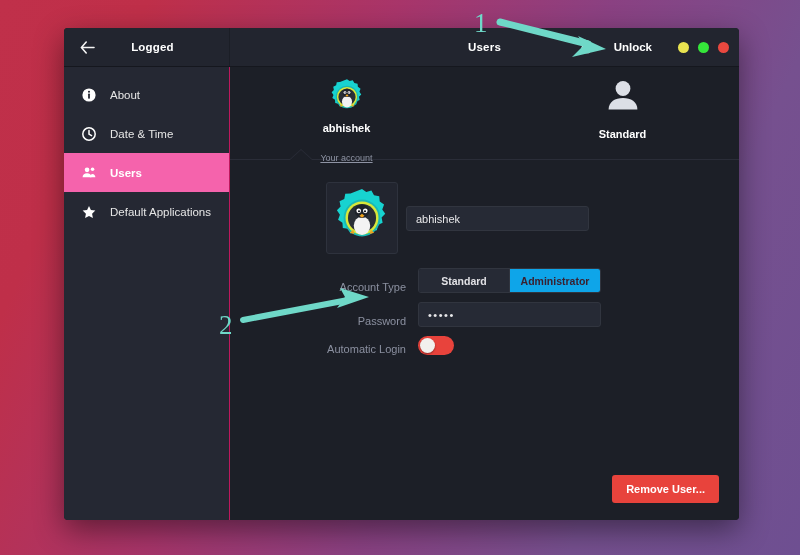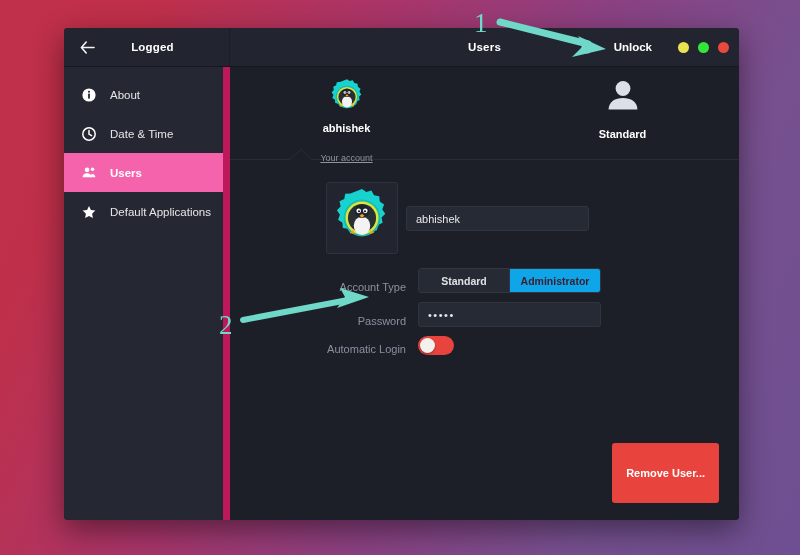--- a/index.html
+++ b/index.html
@@ -113,21 +113,21 @@
   .dot.red    { background: #e9483f; }
 
   
   .wbody { flex: 1; display: flex; min-height: 0; }
 
   
   .sidebar {
     width: 166px;
     min-width: 166px;
     background: #252833;
-    border-right: 7px solid #be185d;
+    border-right: 1px solid #be185d;
     padding-top: 8px;
   }
   .side-item {
     display: flex;
     align-items: center;
     gap: 14px;
     height: 39px;
     padding: 0 0 0 18px;
     color: #e6e6e6;
     font-size: 11.5px;
@@ -304,21 +304,21 @@
     right: 20px;
     bottom: 17px;
   }
   .remove-btn {
     background: #e8433c;
     color: #ffffff;
     font-size: 11px;
     font-weight: bold;
     border: none;
     border-radius: 3px;
-    padding: 24px 14px;
+    padding: 8px 14px;
     cursor: pointer;
     font-family: "Liberation Sans", sans-serif;
   }
 
   
   .anno-num {
     position: absolute;
     color: #6fd8c8;
     font-size: 27px;
     font-family: "Liberation Serif", serif;

